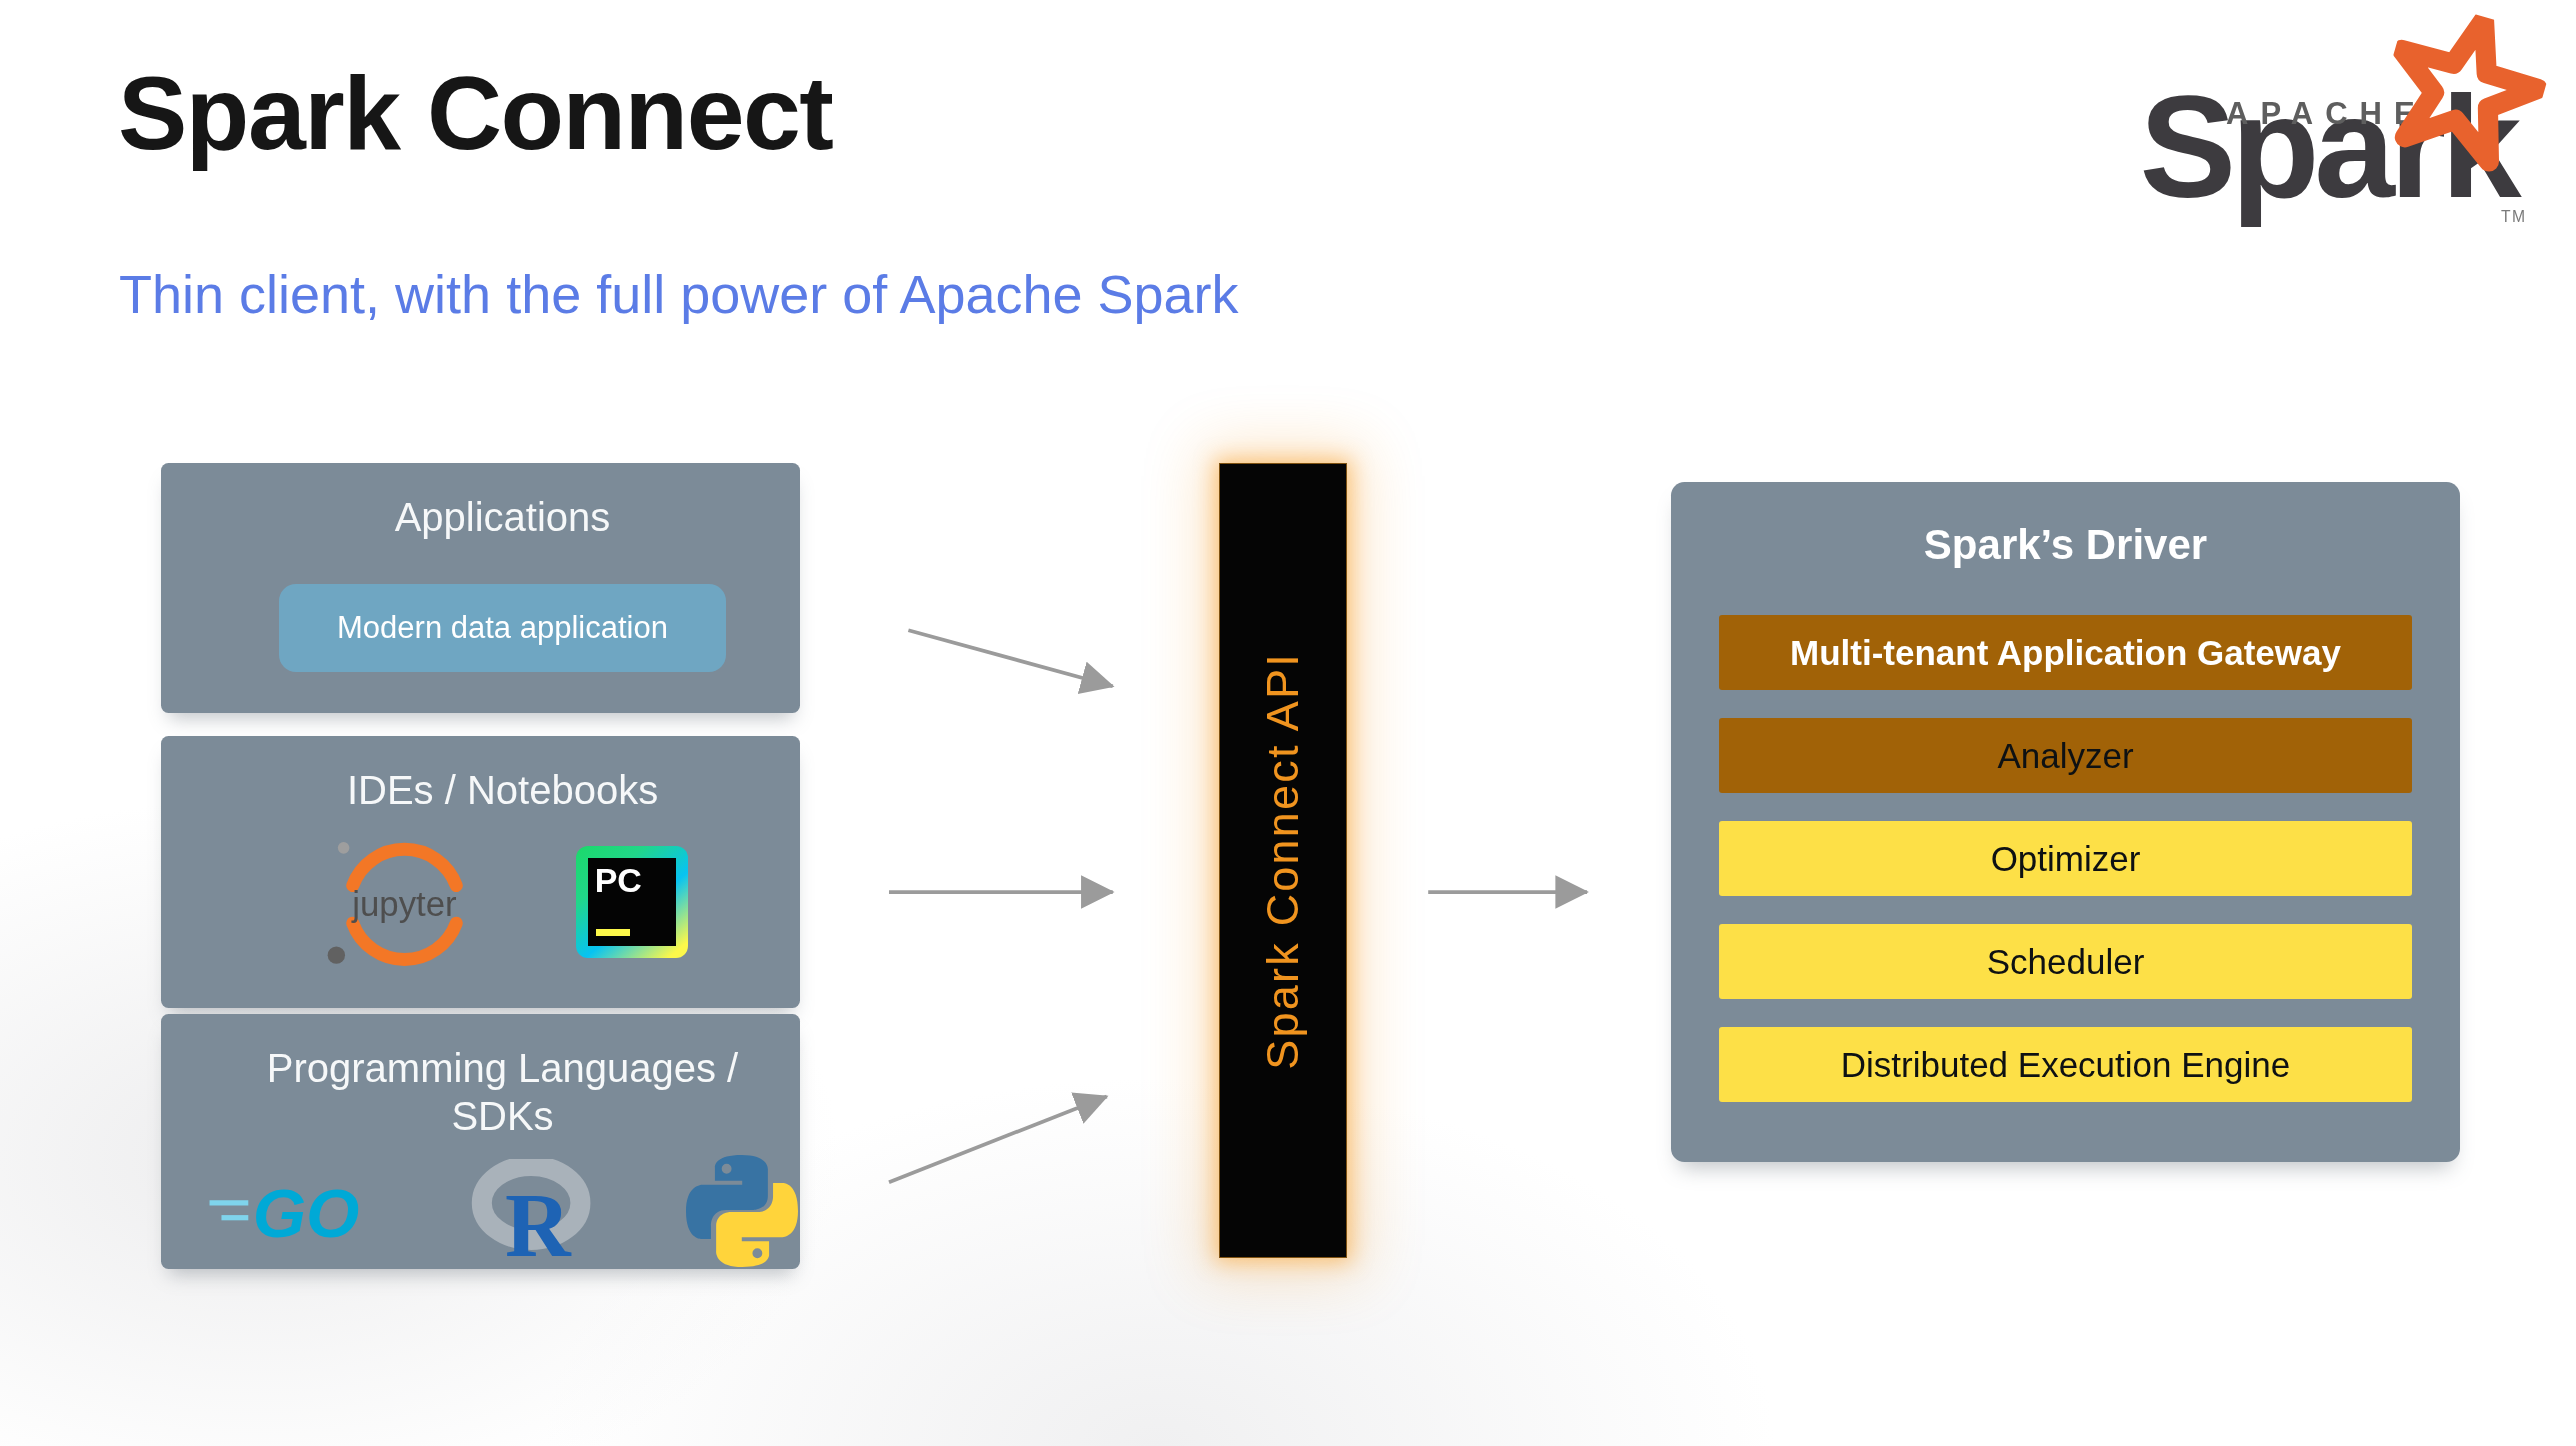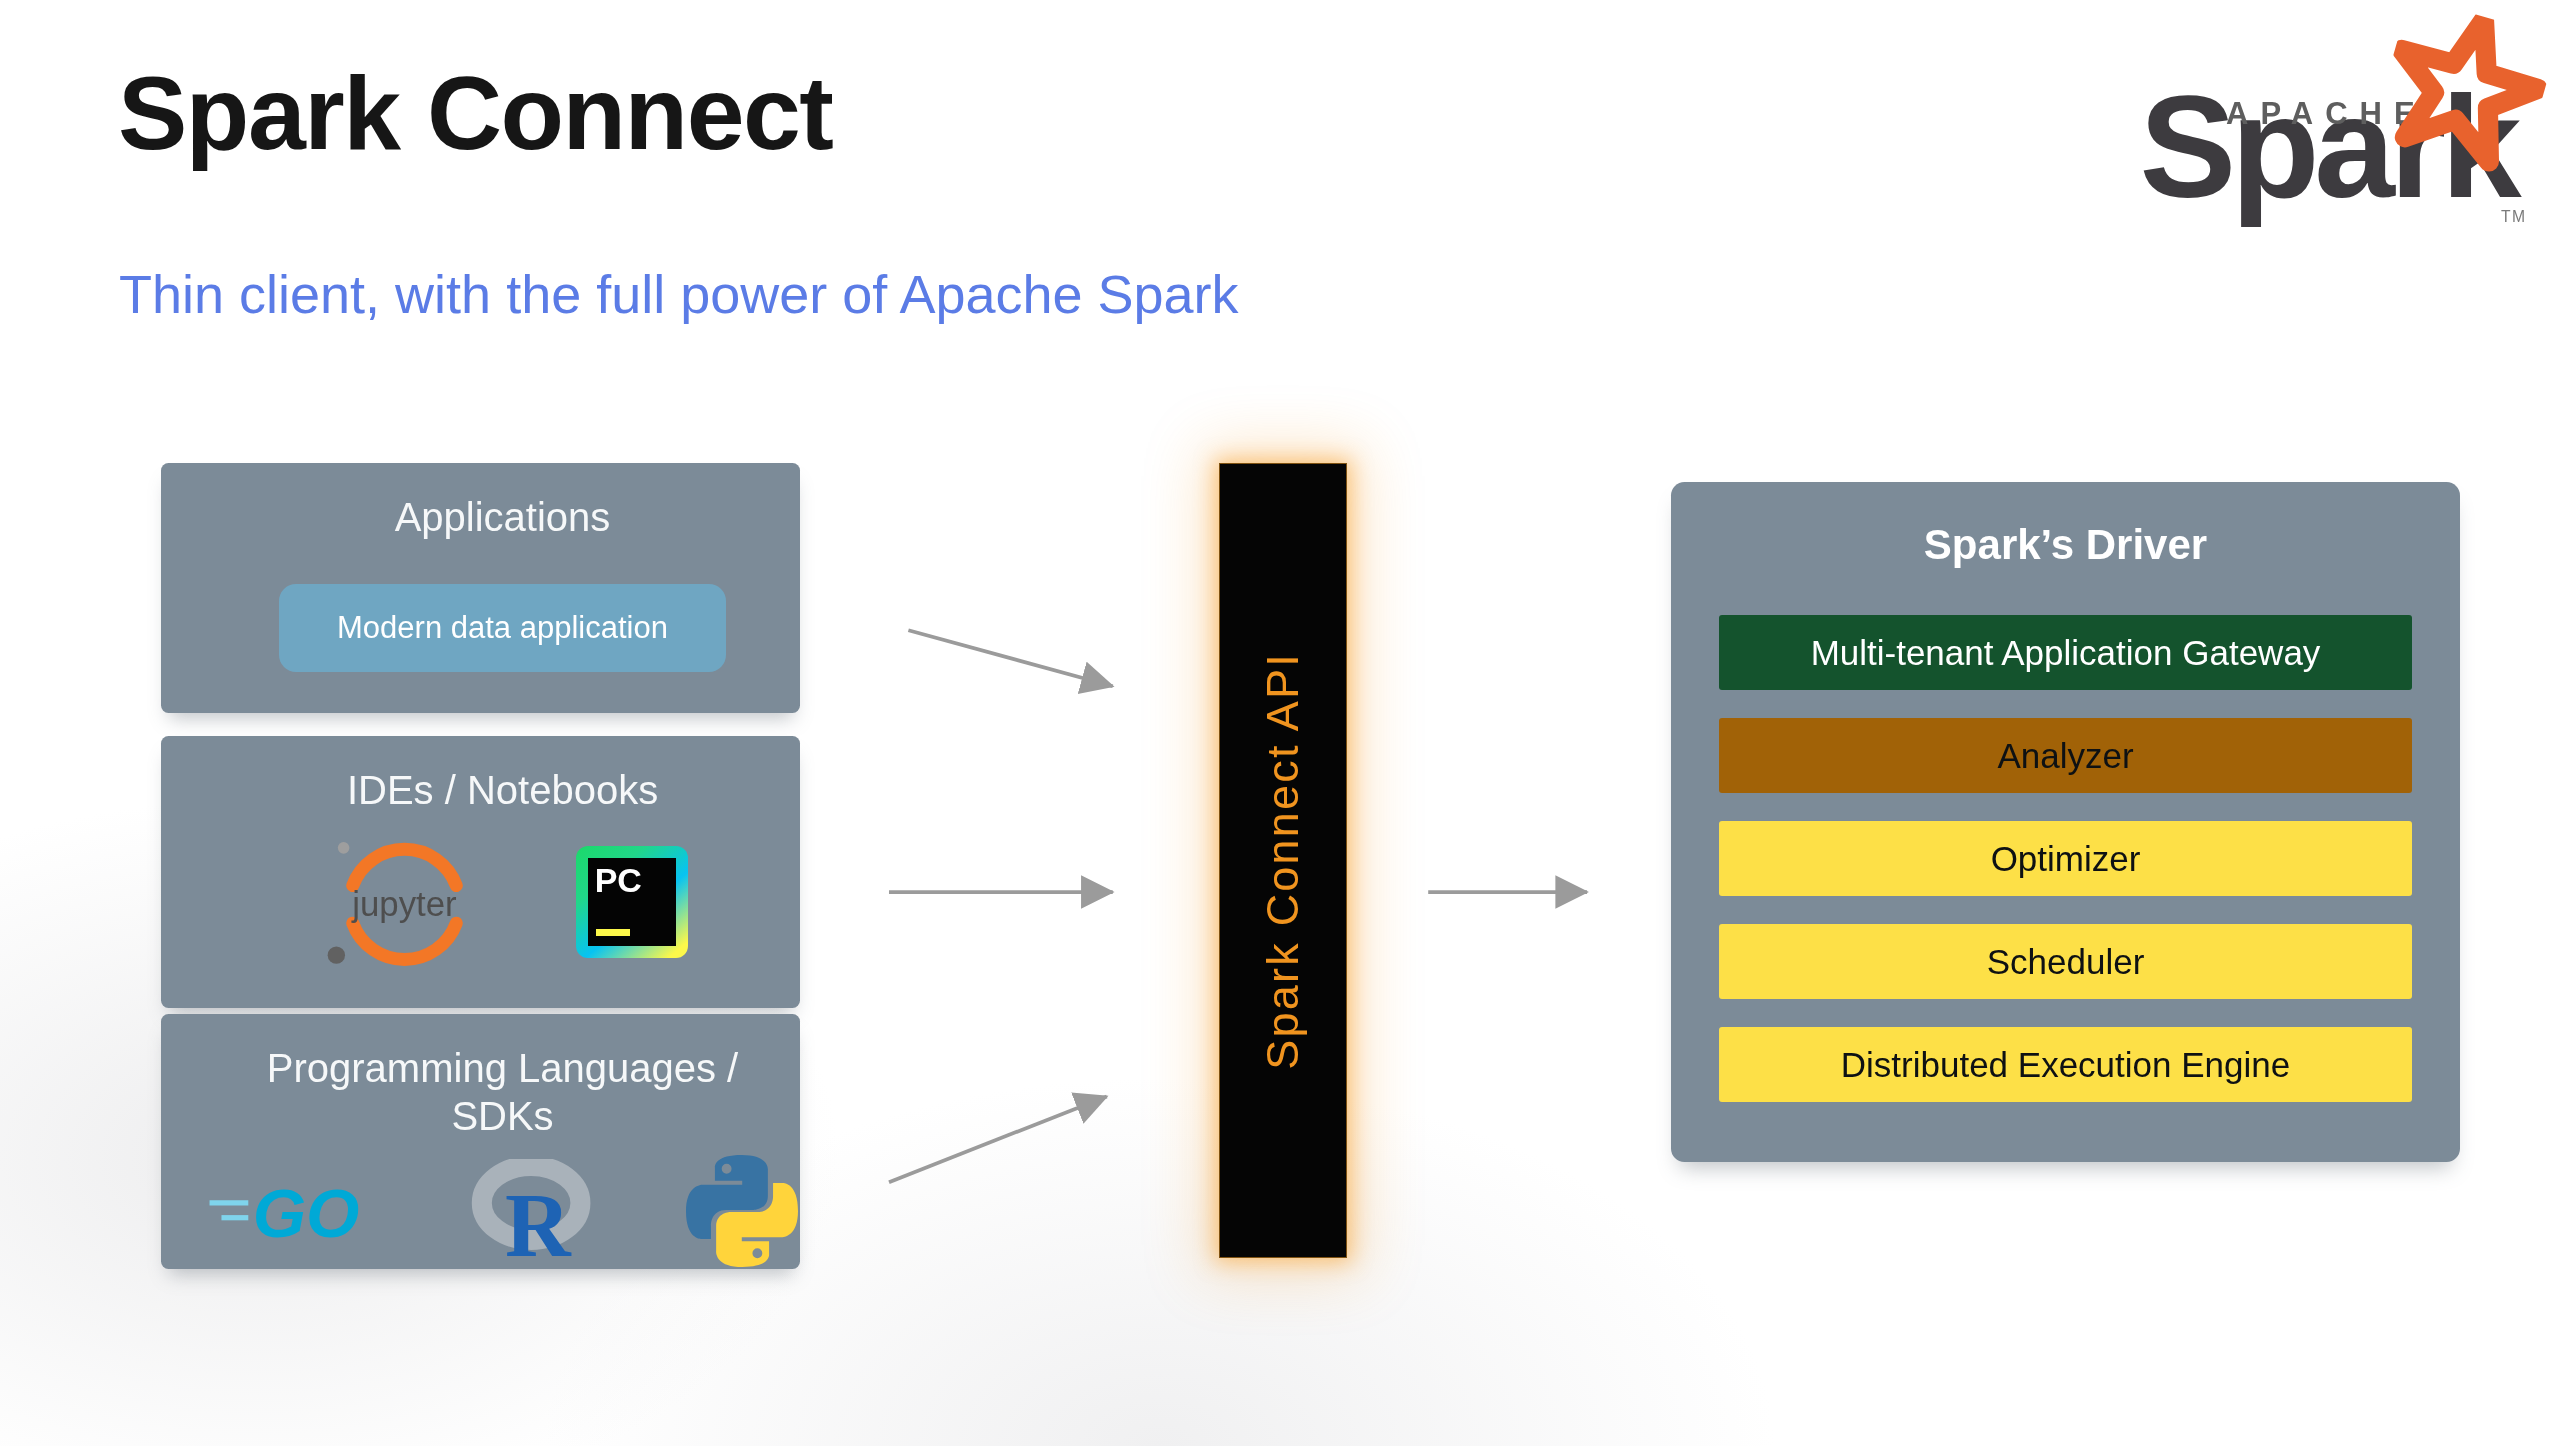--- a/index.html
+++ b/index.html
@@ -100,21 +100,21 @@
   }
   .driver-bars {
     position:absolute; top:133px; left:48px; right:48px;
     display:flex; flex-direction:column; gap:28px;
   }
   .comp {
     height:75px; border-radius:3px;
     display:flex; align-items:center; justify-content:center;
     font-size:35px; font-weight:500;
   }
-  .comp-blue   { background:#14532d; color:#ffffff; }
+  .comp-blue   { background:#a16207; color:#ffffff;font-weight:bold; }
   .comp-teal   { background:#a16207; color:#0e1113; }
   .comp-orange { background:#fde047; color:#0e1113; }
 
   
   .arrows { position:absolute; inset:0; pointer-events:none; }
 </style>
 </head>
 <body>
 
 <div class="slide">

